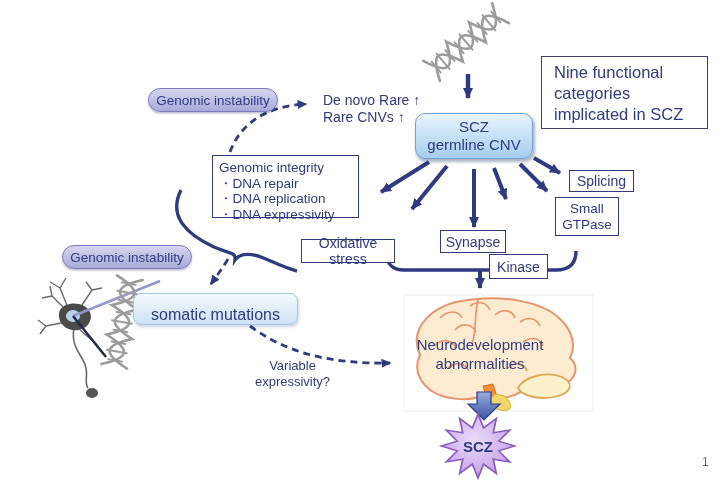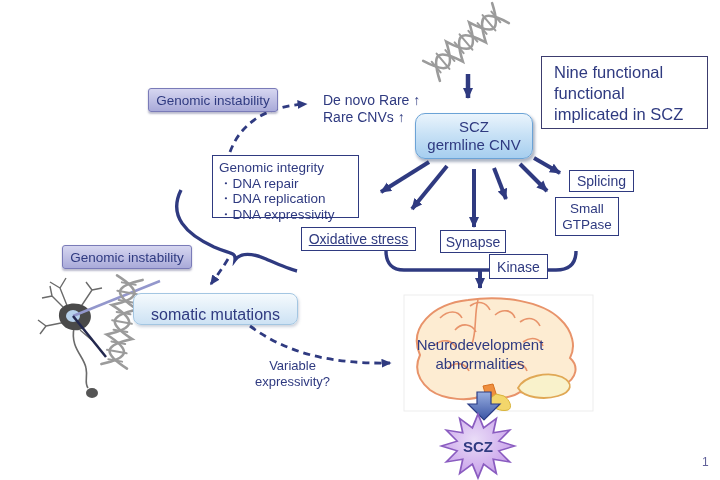--- a/index.html
+++ b/index.html
@@ -3,21 +3,21 @@
 <meta charset="utf-8">
 <style>
   html,body { margin:0; padding:0; background:#fff; }
   .slide {
     position:relative; width:720px; height:480px; background:#ffffff;
     overflow:hidden; font-family:"Liberation Sans", sans-serif; color:#2f3a80;
   }
   .abs { position:absolute; box-sizing:border-box; }
   .tag {
     background:linear-gradient(#d6d6f0, #a9aad9);
-    border:1.2px solid #7a7bb8; border-radius:3px;
+    border:1.2px solid #7a7bb8; border-radius:12px;
     box-shadow:0 1.5px 2px rgba(60,60,110,.35);
     display:flex; align-items:center; justify-content:center;
     font-size:13.5px;
   }
   .wbox {
     background:#ffffff; border:1.7px solid #2f3a80;
     display:flex; align-items:center; justify-content:center;
     text-align:center; font-size:14px; line-height:16px;
   }
   .node-blue {
@@ -145,21 +145,21 @@
     <span>Genomic instability</span>
   </div>
 
   <div class="abs" style="left:323px; top:92px; font-size:14px; line-height:17px;">
     <div>De novo Rare ↑</div>
     <div>Rare CNVs ↑</div>
   </div>
 
   <div class="abs note" style="left:541px; top:56px; width:167px; height:73px;padding-left:12px;">
     <div>Nine functional</div>
-    <div>functional</div>
+    <div>categories</div>
     <div>implicated in SCZ</div>
   </div>
 
   <div class="abs node-blue" style="left:415px; top:113px; width:118px; height:46px;">
     <div>SCZ</div>
     <div>germline CNV</div>
   </div>
 
   <div class="abs gi-box" style="left:212px; top:155px; width:147px; height:63px;">
     <div>Genomic integrity</div>
@@ -167,21 +167,21 @@
       <span>・</span><span>DNA repair</span>
     </div>
     <div>
       <span>・</span><span>DNA replication</span>
     </div>
     <div>
       <span>・</span><span>DNA expressivity</span>
     </div>
   </div>
 
-  <div class="abs wbox" style="left:301px; top:227px; width:115px; height:24px;text-decoration:underline;">
+  <div class="abs wbox" style="left:301px; top:239px; width:94px; height:24px;">
     <span>Oxidative stress</span>
   </div>
 
   <div class="abs wbox" style="left:440px; top:230px; width:66px; height:23px;">
     <span>Synapse</span>
   </div>
 
   <div class="abs wbox" style="left:489px; top:214px; width:59px; height:25px;margin-top:40px;">
     <span>Kinase</span>
   </div>

